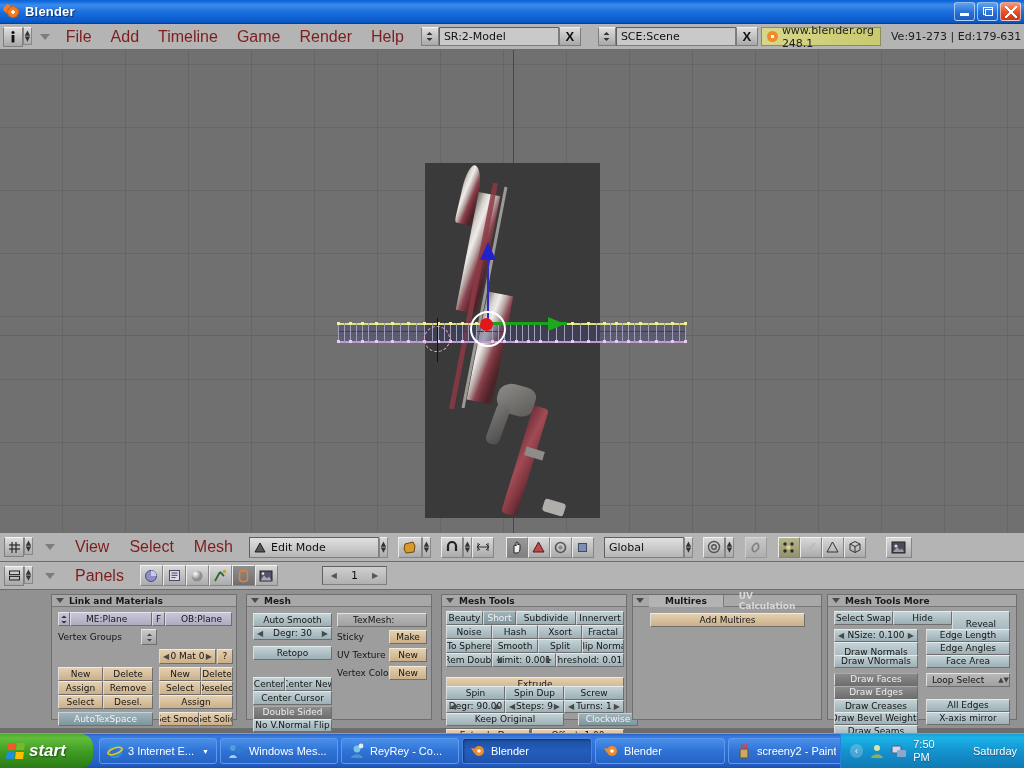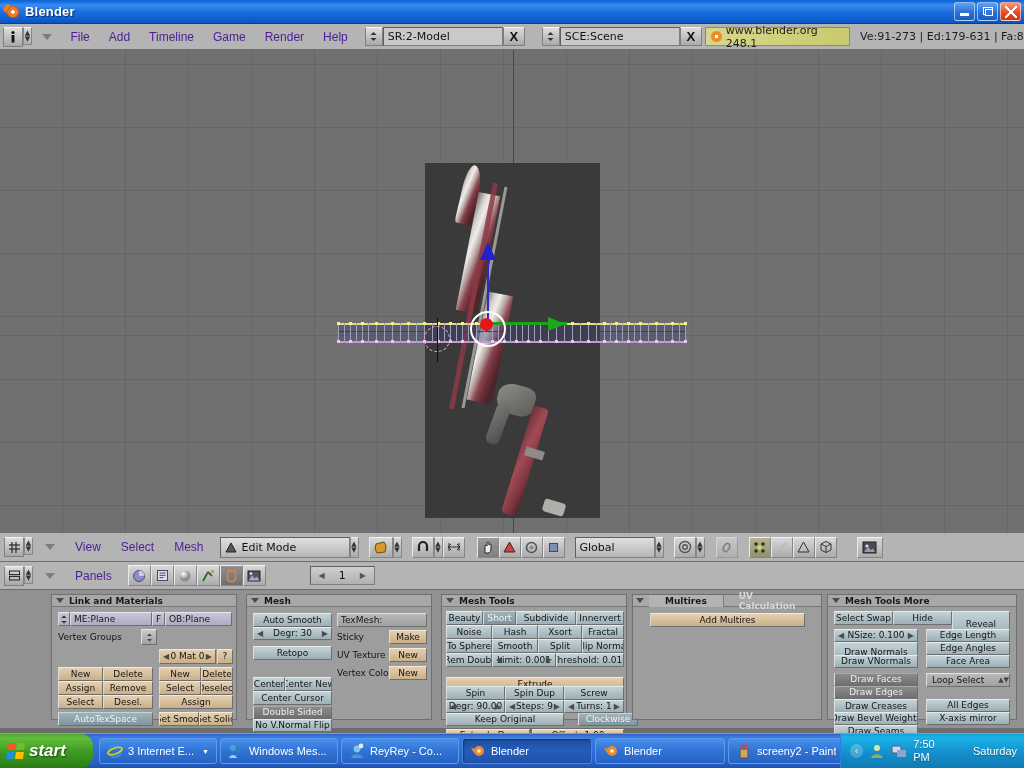--- a/index.html
+++ b/index.html
@@ -39,21 +39,21 @@
        linear-gradient(45deg,transparent 42%,#fff 42% 58%,transparent 58%),
        linear-gradient(-45deg,transparent 42%,#fff 42% 58%,transparent 58%);
   }
 
   
   .hdr {
     position:absolute; left:0; width:1024px;
     background:#b4b4b4; border-bottom:1px solid #6d6d6d;
     display:flex; align-items:center;
   }
-  .menu-item { padding:0 8px; height:20px; display:flex; align-items:center; color:#4c1d95; font-size:12px;
+  .menu-item { padding:0 8px; height:20px; display:flex; align-items:center; color:#7f1d1d; font-size:16px;
      font-family:"Liberation Sans",sans-serif; }
   .icon-box {
     width:22px;height:20px;background:linear-gradient(to bottom,#d8d8d8,#ababab);
     border:1px solid #858585;border-top-color:#f2f2f2;border-left-color:#eaeaea;
     display:flex;align-items:center;justify-content:center;position:relative;
   }
   .spin-arrows { width:9px;height:18px;background:linear-gradient(to bottom,#d8d8d8,#ababab);
     border:1px solid #888;border-top-color:#eee;display:flex;flex-direction:column;
     align-items:center;justify-content:center;font-size:7px;line-height:6px;color:#333; }
   .tri-down { width:0;height:0;border-left:5px solid transparent;border-right:5px solid transparent;
@@ -133,21 +133,21 @@
     display:flex;align-items:center;justify-content:center;
     font-size:9px; color:#141414; white-space:nowrap; overflow:hidden;
     font-family:"DejaVu Sans",sans-serif; line-height:1;
   }
   .bbtn.tan { background:linear-gradient(to bottom,#e3cfb0,#cbb088); border-top-color:#f6ead6; }
   .bbtn.blue { background:linear-gradient(to bottom,#c3d2d6,#9cb0b6); border-top-color:#e2ecee; }
   .bbtn.on { background:linear-gradient(to bottom,#9fb3ba,#7e969e); color:#f2f2f2; border-top-color:#c3d2d6;}
   .bbtn.dark { background:linear-gradient(to bottom,#8b8b8b,#6f6f6f); color:#eee; border-top-color:#a9a9a9;}
   .bbtn.field { background:linear-gradient(to bottom,#b9b9b9,#a0a0a0); }
   .bbtn.lav { background:linear-gradient(to bottom,#c9c6d8,#aeabc2); border-top-color:#e6e4ee; }
-  .bbtn.left { justify-content:flex-start; padding-left:3px; }
+  .bbtn.left { justify-content:flex-start; padding-left:15px; }
   .arrL,.arrR { position:absolute; top:50%; transform:translateY(-50%); font-size:8px; color:#4a4a4a; }
   .arrL { left:3px; } .arrR { right:3px; }
 
   
   #taskbar { position:absolute; left:0; top:733px; width:1024px; height:35px;
      background:linear-gradient(to bottom,#2b61c9 0%,#3a7be0 8%,#2f6fd8 45%,#245fc6 88%,#1d50ae 100%);
      border-top:1px solid #62a3f0; display:flex; align-items:stretch; }
   #startbtn { width:96px; display:flex;align-items:center;gap:5px; padding-left:7px;
      background:linear-gradient(to bottom,#4eaa2e 0%,#62bd3a 12%,#3f9c23 52%,#2f8417 88%,#2a7a14 100%);
      border-radius:0 12px 12px 0; color:#fff; font-weight:bold; font-style:italic;

